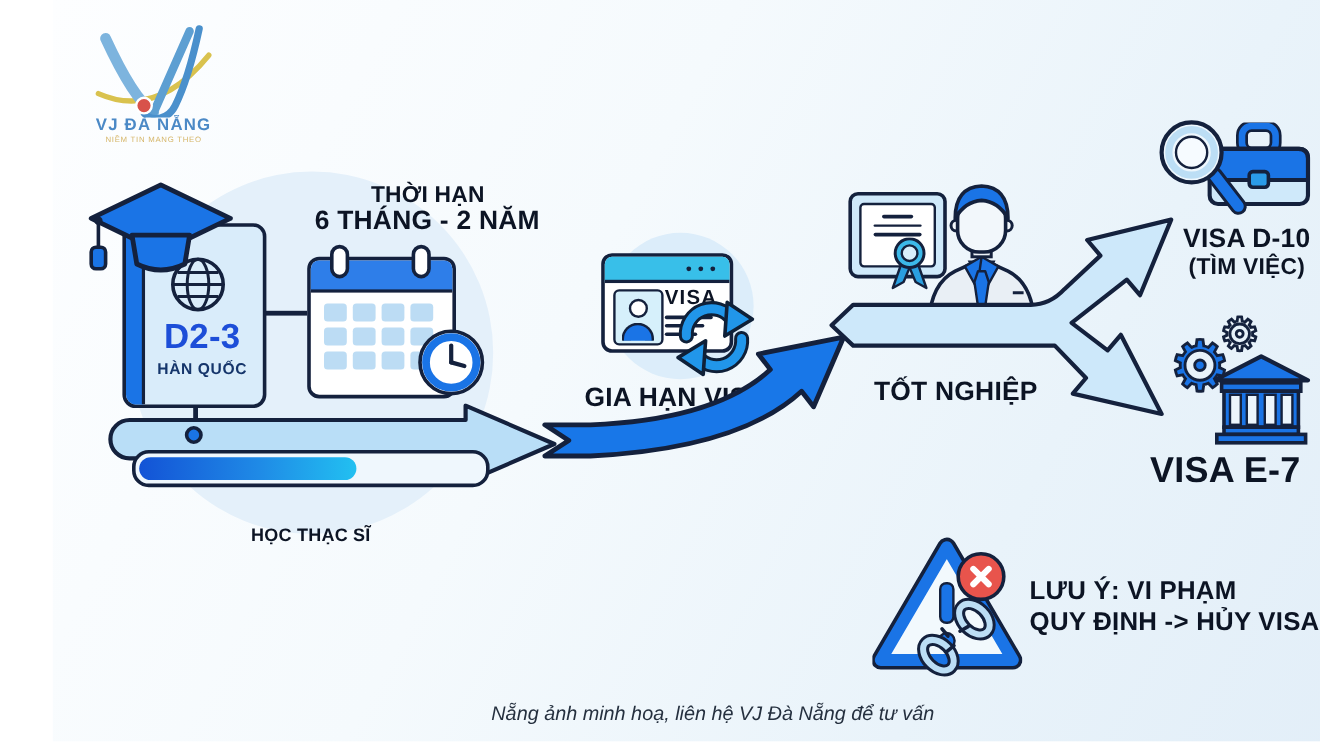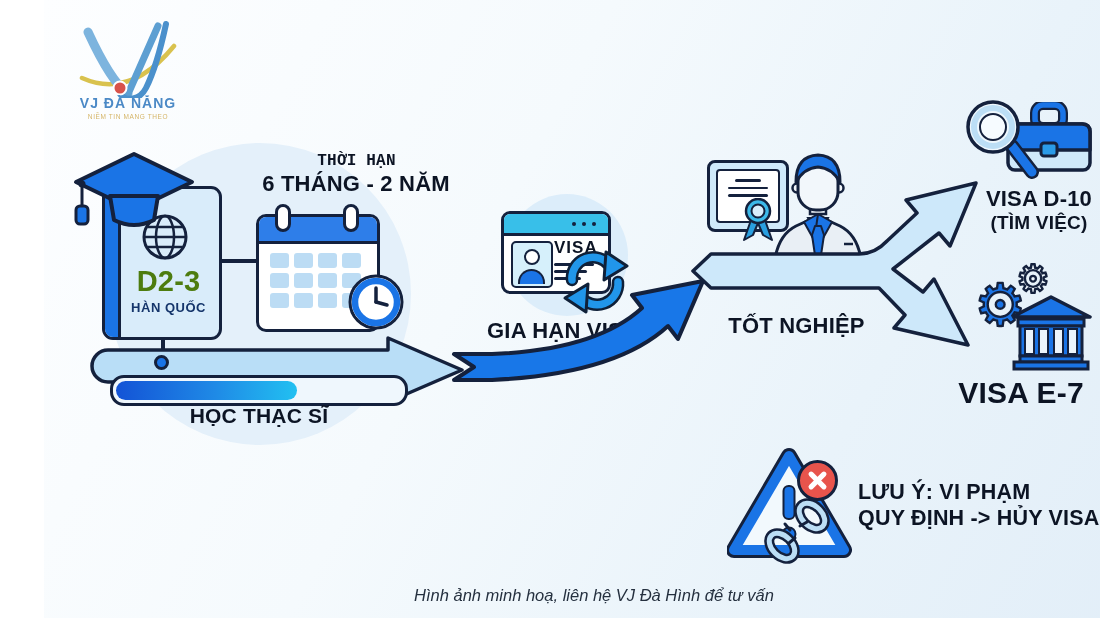--- a/index.html
+++ b/index.html
@@ -53,37 +53,37 @@
     <path d="M4 60 C40 76 70 60 96 28" stroke="#d9c24e" stroke-width="4.5" fill="none" stroke-linecap="round"></path>
     <path d="M10 14 C22 40 36 66 50 76" stroke="#7db4de" stroke-width="9" fill="none" stroke-linecap="round"></path>
     <path d="M50 76 L80 8" stroke="#5d9fd2" stroke-width="7" fill="none" stroke-linecap="round"></path>
     <path d="M88 6 C82 34 74 58 68 70 C62 82 48 84 42 76" stroke="#4a90cc" stroke-width="6" fill="none" stroke-linecap="round"></path>
     <circle cx="42" cy="70" r="6.5" fill="#d8524a" stroke="#fff" stroke-width="2"></circle>
   </svg>
   <div class="abs h ctr" style="left:16px;top:95px;width:136px;font-size:14px;color:#4b89c6;letter-spacing:1px;">VJ ĐÀ NẴNG</div>
   <div class="abs ctr" style="left:16px;top:113px;width:136px;font-size:6.5px;color:#cfa94e;letter-spacing:.6px;opacity:.85;">NIỀM TIN MANG THEO</div>
 
   <div class="abs">
-    <div class="abs h ctr" style="left:240px;top:152px;width:145px;font-size:16px;font-family:Liberation Mono, monospace;">THỜI HẠN</div>
+    <div class="abs h ctr" style="left:240px;top:152px;width:145px;font-size:19px;">THỜI HẠN</div>
   </div>
   <div class="abs h ctr" style="left:212px;top:171px;width:200px;font-size:22px;">6 THÁNG - 2 NĂM</div>
 
   <div class="abs" style="left:172px;top:259px;width:40px;height:3.5px;background:#14213d;"></div>
   <div class="abs" style="left:117px;top:333px;width:3.5px;height:28px;background:#14213d;"></div>
 
   <div class="abs passport" style="left:58px;top:186px;width:114px;height:148px;">
     <div class="spine"></div>
     <svg class="abs" style="left:36px;top:24px;" width="48" height="48" viewBox="0 0 48 48">
       <circle cx="24" cy="24" r="21" fill="#d9ecfa" stroke="#14213d" stroke-width="3"></circle>
       <ellipse cx="24" cy="24" rx="9" ry="21" fill="none" stroke="#14213d" stroke-width="2.5"></ellipse>
       <line x1="7" y1="14" x2="41" y2="14" stroke="#14213d" stroke-width="2.5"></line>
       <line x1="3" y1="24" x2="45" y2="24" stroke="#14213d" stroke-width="2.5"></line>
       <line x1="7" y1="34" x2="41" y2="34" stroke="#14213d" stroke-width="2.5"></line>
     </svg>
-    <div class="abs h ctr" style="left:13px;right:0;top:76px;font-size:29px;color:#4d7c0f;">D2-3</div>
+    <div class="abs h ctr" style="left:13px;right:0;top:76px;font-size:29px;color:#1d4ed8;">D2-3</div>
     <div class="abs h ctr" style="left:13px;right:0;top:112px;font-size:13px;color:#15356b;letter-spacing:.5px;">HÀN QUỐC</div>
   </div>
 
   <svg class="abs" style="left:28px;top:150px;" width="125" height="85" viewBox="0 0 125 85">
     <line x1="10" y1="34" x2="10" y2="58" stroke="#14213d" stroke-width="3"></line>
     <rect x="4" y="56" width="12" height="18" rx="4" fill="#1a74e6" stroke="#14213d" stroke-width="3"></rect>
     <polygon points="62,4 120,32 62,60 4,32" fill="#1a74e6" stroke="#14213d" stroke-width="4" stroke-linejoin="round"></polygon>
     <path d="M38 46 L86 46 L82 70 Q62 80 42 70 Z" fill="#1a74e6" stroke="#14213d" stroke-width="4" stroke-linejoin="round"></path>
     <circle cx="10" cy="34" r="3.5" fill="#14213d"></circle>
   </svg>
@@ -115,21 +115,21 @@
   </svg>
 
   <svg class="abs" style="left:42px;top:336px;" width="382" height="70" viewBox="0 0 382 70">
     <path d="M22 14 L302 14 L302 2 L376 34 L302 66 L302 46 L22 46 A16 16 0 0 1 22 14 Z" fill="#b9def7" stroke="#14213d" stroke-width="3.5" stroke-linejoin="round"></path>
   </svg>
   <div class="abs circle-bg" style="left:110px;top:355px;width:9px;height:9px;background:#1a74e6;border:3.5px solid #14213d;"></div>
 
   <div class="abs track" style="left:66px;top:375px;width:292px;height:25px;">
     <div class="fill" style="width:62%;"></div>
   </div>
-  <div class="abs h ctr" style="left:110px;top:404px;width:210px;font-size:21px;">HỌC THẠC SĨ</div>
+  <div class="abs h ctr" style="left:110px;top:438px;width:210px;font-size:15px;">HỌC THẠC SĨ</div>
 
   <div class="abs window" style="left:457px;top:211px;width:104px;height:77px;">
     <div class="win-header">
       <div class="dot" style="left:68px;"></div>
         <div class="dot" style="left:78px;"></div>
         <div class="dot" style="left:88px;"></div>
     </div>
     <div class="photo">
       <div class="ph-head"></div>
       <div class="ph-body"></div>
@@ -235,15 +235,15 @@
   <svg class="abs" style="left:706px;top:496px;" width="105" height="72" viewBox="0 0 105 72">
     <ellipse cx="62" cy="20" rx="15" ry="10" transform="rotate(45 62 20)" fill="none" stroke="#14213d" stroke-width="10"></ellipse>
     <ellipse cx="62" cy="20" rx="15" ry="10" transform="rotate(45 62 20)" fill="none" stroke="#bcdef5" stroke-width="5"></ellipse>
     <ellipse cx="32" cy="50" rx="15" ry="10" transform="rotate(45 32 50)" fill="none" stroke="#14213d" stroke-width="10"></ellipse>
     <ellipse cx="32" cy="50" rx="15" ry="10" transform="rotate(45 32 50)" fill="none" stroke="#bcdef5" stroke-width="5"></ellipse>
     <path d="M50 30 L57 26 M40 34 L35 28 M45 42 L39 47" stroke="#14213d" stroke-width="3" stroke-linecap="round" fill="none"></path>
   </svg>
   <div class="abs h" style="left:814px;top:480px;width:250px;font-size:21.5px;">LƯU Ý: VI PHẠM</div>
   <div class="abs h" style="left:814px;top:506px;width:260px;font-size:21.5px;">QUY ĐỊNH -&gt; HỦY VISA</div>
 
-  <div class="abs ctr" style="left:280px;top:586px;width:540px;font-size:16.5px;font-style:italic;font-weight:500;color:#25303f;">Hình ảnh minh hoạ, liên hệ VJ Đà Hình để tư vấn</div>
+  <div class="abs ctr" style="left:280px;top:586px;width:540px;font-size:16.5px;font-style:italic;font-weight:500;color:#25303f;">Nẵng ảnh minh hoạ, liên hệ VJ Đà Nẵng để tư vấn</div>
 
 </div>
 
 </body></html>

